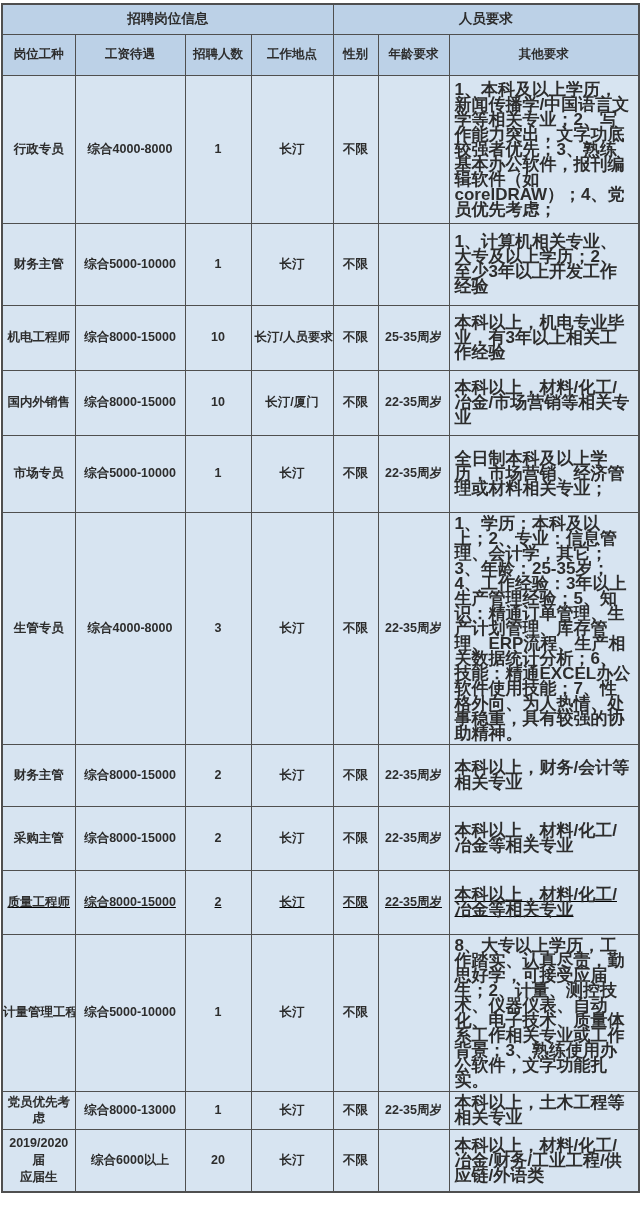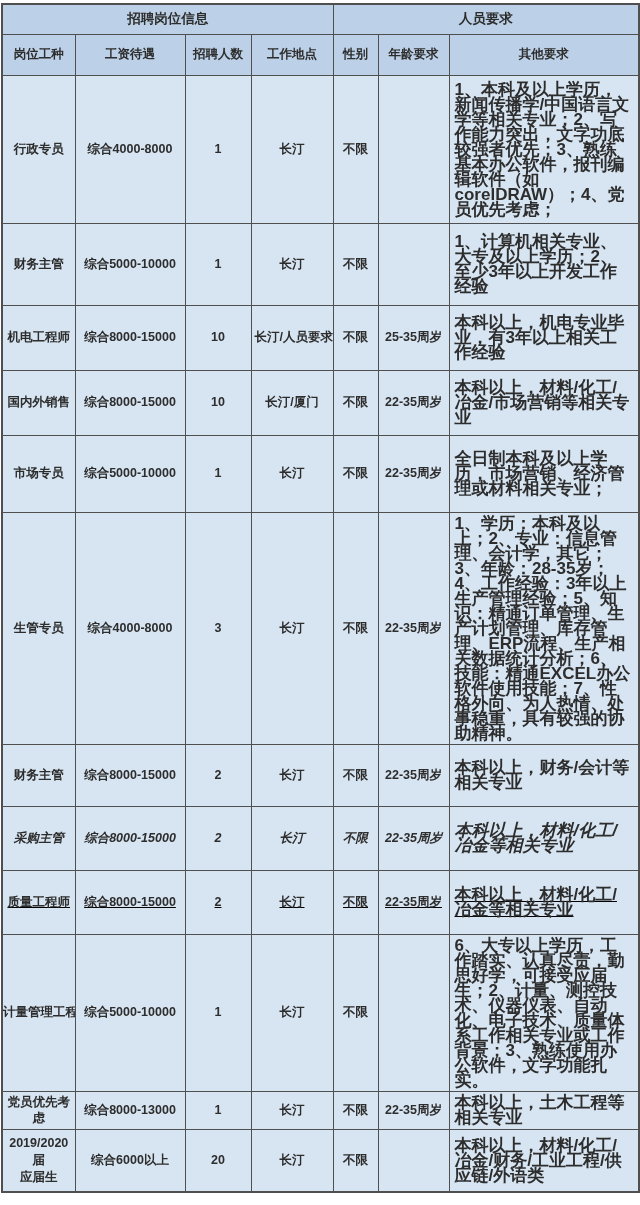--- a/index.html
+++ b/index.html
@@ -125,32 +125,32 @@
           <td class="simple">22-35周岁</td>
           <td class="other">全日制本科及以上学历，市场营销、经济管理或材料相关专业；</td>
         </tr>
         <tr style="height: 203px;">
           <td class="pos">生管专员</td>
           <td class="simple">综合4000-8000</td>
           <td class="simple">3</td>
           <td class="simple">长汀</td>
           <td class="simple">不限</td>
           <td class="simple">22-35周岁</td>
-          <td class="other">1、学历：本科及以上；2、专业：信息管理、会计学，其它；3、年龄：28-35岁；4、工作经验：3年以上生产管理经验；5、知识：精通订单管理、生产计划管理、库存管理、ERP流程、生产相关数据统计分析；6、技能：精通EXCEL办公软件使用技能；7、性格外向、为人热情、处事稳重，具有较强的协助精神。</td>
+          <td class="other">1、学历：本科及以上；2、专业：信息管理、会计学，其它；3、年龄：25-35岁；4、工作经验：3年以上生产管理经验；5、知识：精通订单管理、生产计划管理、库存管理、ERP流程、生产相关数据统计分析；6、技能：精通EXCEL办公软件使用技能；7、性格外向、为人热情、处事稳重，具有较强的协助精神。</td>
         </tr>
         <tr style="height: 62px; margin-left: 48px;">
           <td class="pos">财务主管</td>
           <td class="simple">综合8000-15000</td>
           <td class="simple">2</td>
           <td class="simple">长汀</td>
           <td class="simple">不限</td>
           <td class="simple">22-35周岁</td>
           <td class="other">本科以上，财务/会计等相关专业</td>
         </tr>
-        <tr style="height: 64px; font-style: italic;">
+        <tr style="height: 64px;">
           <td class="pos">采购主管</td>
           <td class="simple">综合8000-15000</td>
           <td class="simple">2</td>
           <td class="simple">长汀</td>
           <td class="simple">不限</td>
           <td class="simple">22-35周岁</td>
           <td class="other">本科以上，材料/化工/冶金等相关专业</td>
         </tr>
         <tr style="height: 64px; text-decoration: underline;">
           <td class="pos">质量工程师</td>
@@ -161,21 +161,21 @@
           <td class="simple">22-35周岁</td>
           <td class="other">本科以上，材料/化工/冶金等相关专业</td>
         </tr>
         <tr style="height: 127px;">
           <td class="pos nowrap">计量管理工程师</td>
           <td class="simple">综合5000-10000</td>
           <td class="simple">1</td>
           <td class="simple">长汀</td>
           <td class="simple">不限</td>
           <td class="simple"></td>
-          <td class="other">6、大专以上学历，工作踏实、认真尽责，勤思好学，可接受应届生；2、计量、测控技术、仪器仪表、自动化、电子技术、质量体系工作相关专业或工作背景；3、熟练使用办公软件，文字功能扎实。</td>
+          <td class="other">8、大专以上学历，工作踏实、认真尽责，勤思好学，可接受应届生；2、计量、测控技术、仪器仪表、自动化、电子技术、质量体系工作相关专业或工作背景；3、熟练使用办公软件，文字功能扎实。</td>
         </tr>
         <tr style="height: 34px;">
           <td class="pos">党员优先考虑</td>
           <td class="simple">综合8000-13000</td>
           <td class="simple">1</td>
           <td class="simple">长汀</td>
           <td class="simple">不限</td>
           <td class="simple">22-35周岁</td>
           <td class="other">本科以上，土木工程等相关专业</td>
         </tr>

